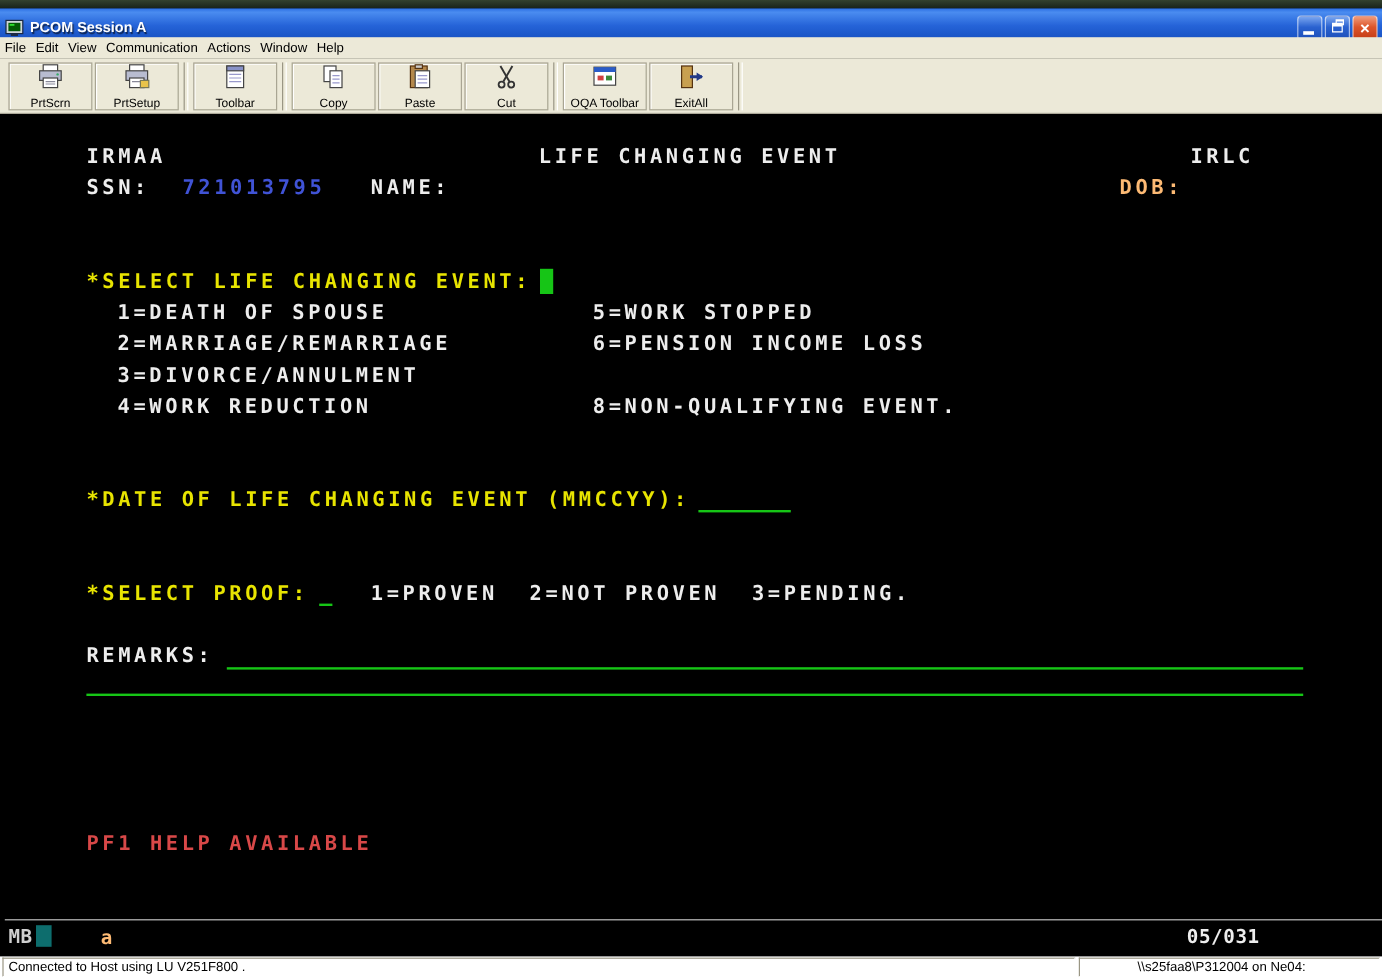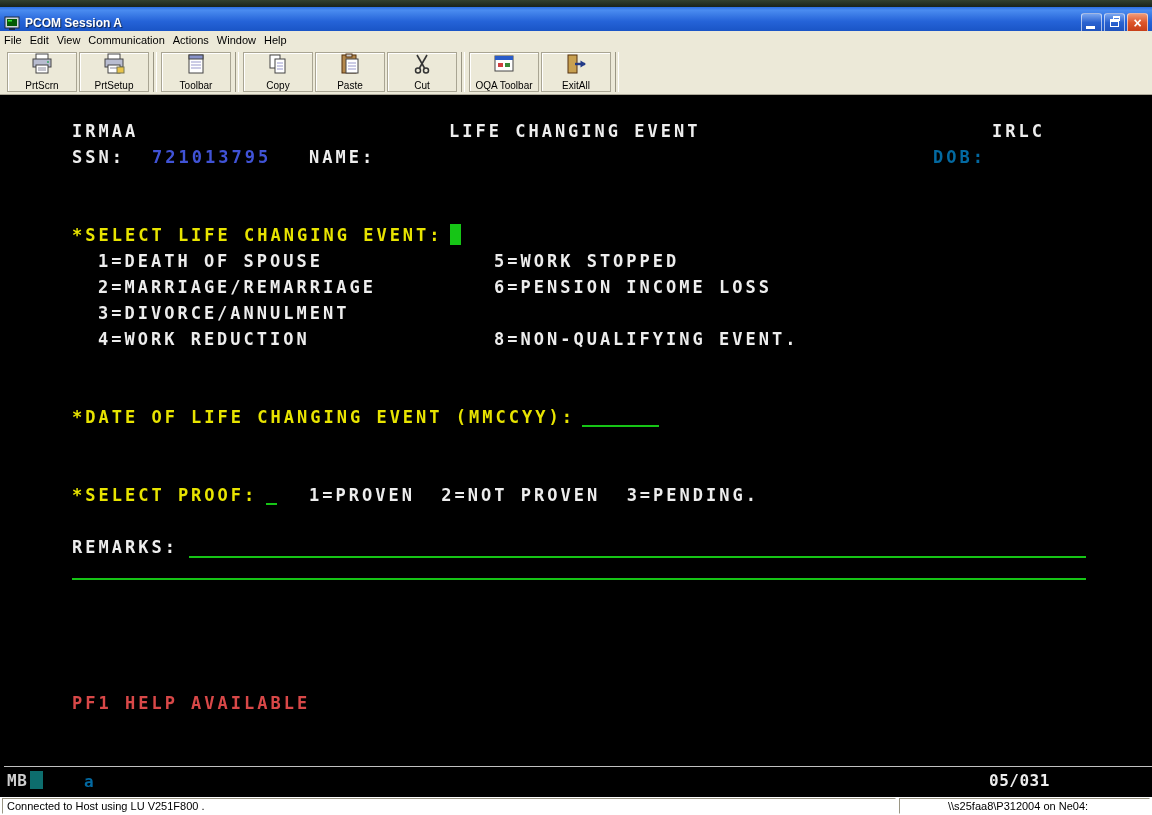--- a/index.html
+++ b/index.html
@@ -35,21 +35,21 @@
     border-bottom:1px solid #aca899;}
   .tb-btn{width:70px;height:40px;display:flex;flex-direction:column;align-items:center;
     justify-content:space-between;gap:1px;background:#ece9d8;border:1px solid #a9a593;
     box-shadow:inset 1px 1px 0 #fff;margin:0 1px;box-sizing:border-box;}
   .tb-label{font-size:10px;color:#000;white-space:nowrap;}
   .tb-sep{width:2px;height:40px;border-left:1px solid #9a9684;border-right:1px solid #fff;margin:0 3px;}
   
   .screen{position:absolute;top:95px;left:4px;width:1152px;height:702px;background:#000;}
   .t{position:absolute;font-family:"DejaVu Sans Mono","Liberation Mono",monospace;
     font-size:17px;font-weight:bold;letter-spacing:3px;white-space:pre;line-height:21px;}
-  .w{color:#ededed}.y{color:#e8e400}.b{color:#4053d6}.lb{color:#0369a1}.r{color:#d84848}
+  .w{color:#ededed}.y{color:#e8e400}.b{color:#4053d6}.lb{color:#fdba74}.r{color:#d84848}
   .fl{position:absolute;height:2px;background:#16c516;}
   .cursor{position:absolute;width:11px;height:21px;background:#16c516;}
   .oia-sep{position:absolute;top:671px;left:0;width:100%;height:1px;background:#c0c0c0;}
   .oia{font-size:16px;letter-spacing:.5px;}
   .oia-block{position:absolute;left:26px;top:676px;width:13px;height:18px;background:#0d6d6d;}
   
   .statusbar{position:absolute;top:797px;left:0;width:100%;height:18px;box-sizing:border-box;
     background:#ffffff;padding:1px 2px;display:flex;gap:3px;}
   .sb-panel{border:1px solid;border-color:#9a9684 #fff #fff #9a9684;font-size:11px;
     line-height:13px;padding:1px 4px 0 4px;box-sizing:border-box;color:#000;

